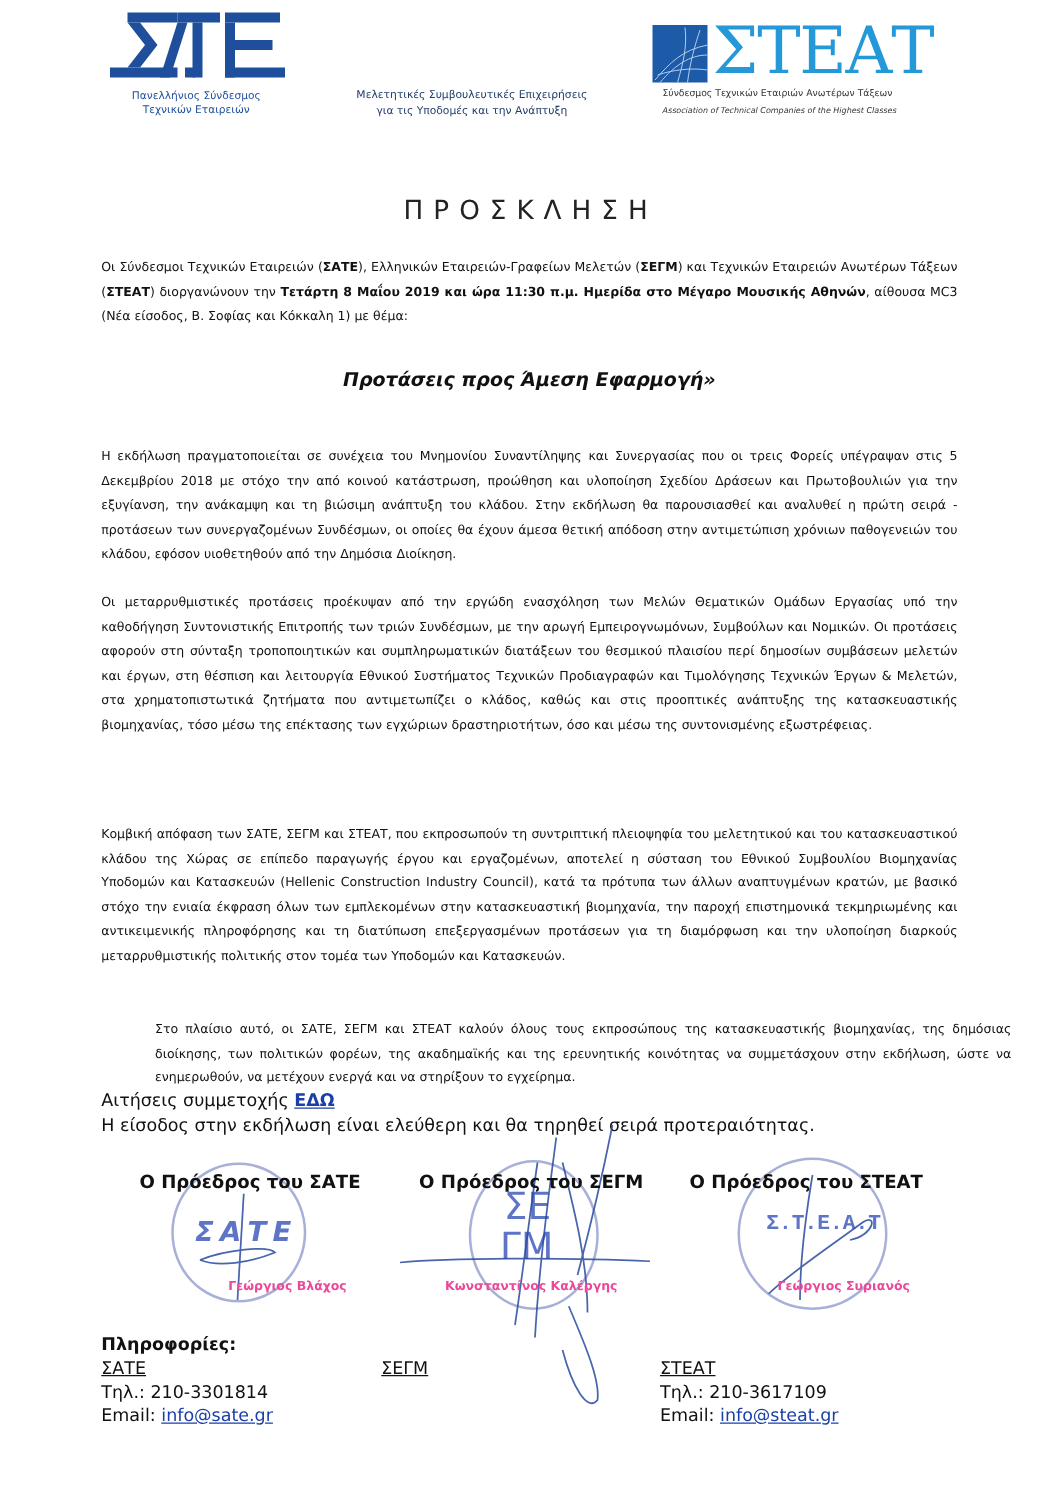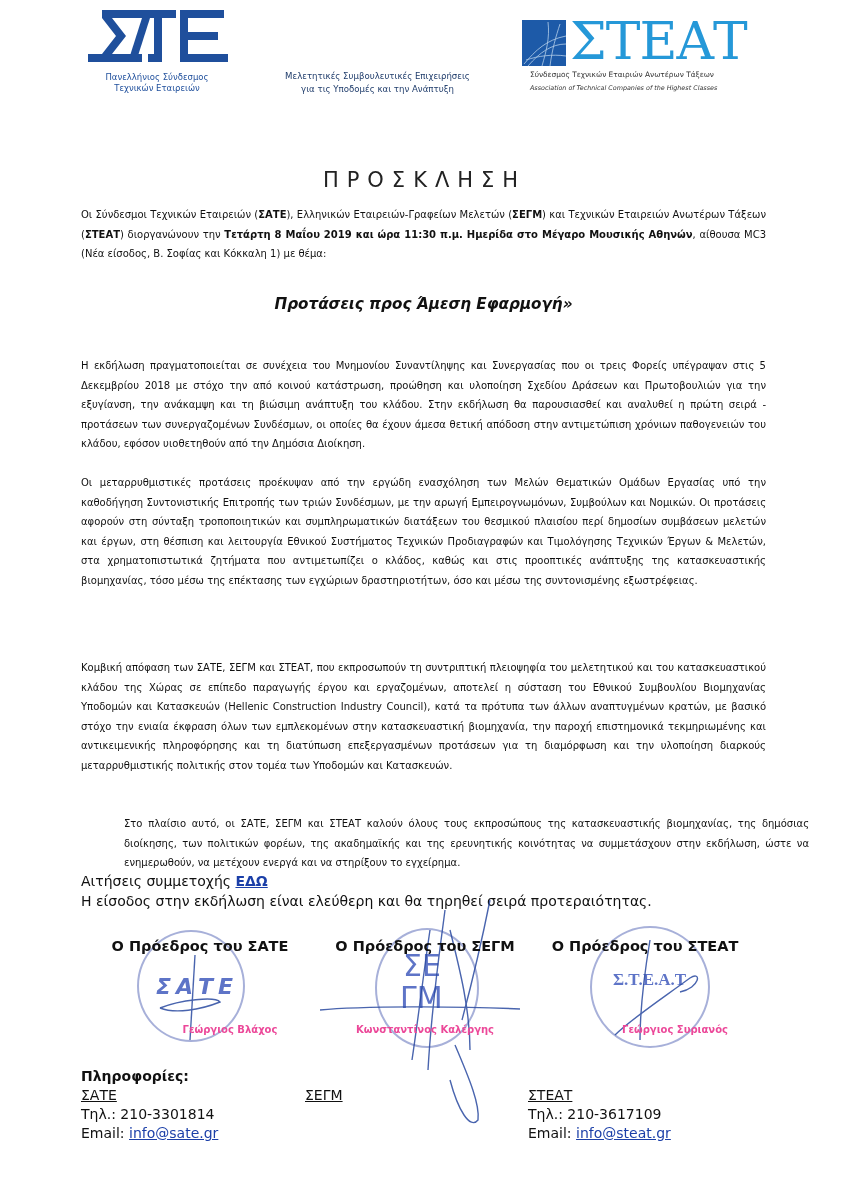--- a/index.html
+++ b/index.html
@@ -22,21 +22,21 @@
               font-size:8.6px; line-height:13px; color:#1f3c6b; }
   
   #logo-steat { left:522px; top:6px; width:215px; height:90px; }
   .steat-box { position:absolute; left:0; top:6px; width:44px; height:46px;
                background:#1d5aa8; overflow:hidden; }
   .steat-word { position:absolute; left:48px; top:-6px; font-family:"DejaVu Serif", serif;
                 font-size:52px; line-height:66px; color:#2598d8; letter-spacing:-1px; }
   .steat-cap1 { position:absolute; left:8px; top:56px; font-size:7.4px; color:#333; white-space:nowrap; }
   .steat-cap2 { position:absolute; left:8px; top:70px; font-size:6.4px; color:#333; white-space:nowrap; font-style:italic; }
 
-  .title { position:absolute; top:168px; left:0; width:849px; text-align:center;
+  .title { position:absolute; top:156px; left:0; width:849px; text-align:center;
            font-size:21px; letter-spacing:8px; color:#222; font-weight:normal; }
 
   .body { position:absolute; left:81px; width:685px; font-size:10px; line-height:19.5px;
           text-align:justify; color:#111; }
   .body b { font-weight:bold; }
   .p1 { top:205px; }
   .subject { position:absolute; left:81px; width:685px; top:291px; text-align:center;
              font-size:15.2px; font-weight:bold; font-style:italic; line-height:27px; }
   .p2 { top:356px; }
   .p3 { top:473px; }
@@ -130,21 +130,21 @@
 <div class="sigs">
 
   <div class="stamp" style="left:137px; top:0; width:104px; height:108px;"></div>
   <div class="stamp-text" style="left:156px; top:44px; font-size:22px; letter-spacing:5px; font-style:italic;">ΣΑΤΕ</div>
 
   <div class="stamp" style="left:375px; top:-2px; width:100px; height:116px;"></div>
   <div class="stamp-text" style="left:403px; top:18px; font-size:30px; font-weight:normal;">ΣΕ</div>
   <div class="stamp-text" style="left:400px; top:50px; font-size:30px; font-weight:normal;">ΓΜ</div>
 
   <div class="stamp" style="left:590px; top:-4px; width:116px; height:118px;"></div>
-  <div class="stamp-text" style="left:613px; top:40px; font-size:17px; font-family:Liberation Serif, serif;">Σ.Τ.Ε.Α.Τ</div>
+  <div class="stamp-text" style="left:613px; top:40px; font-size:17px; font-family:Liberation Mono, monospace;">Σ.Τ.Ε.Α.Τ</div>
 
   <svg style="position:absolute; left:0; top:0;" width="849" height="200">
     <g stroke="#2a4aa0" stroke-width="1.4" fill="none" opacity="0.85">
       <path d="M195,25 L190,110"></path>
       <path d="M160,78 C180,70 215,66 220,72 C200,80 175,84 160,78"></path>
       <path d="M320,80 C360,76 460,76 520,79"></path>
       <path d="M430,0 C424,40 418,90 412,130"></path>
       <path d="M445,-20 C440,20 432,70 428,140"></path>
       <path d="M450,0 C460,40 470,80 470,120"></path>
       <path d="M490,-30 C480,20 470,60 462,90"></path>

